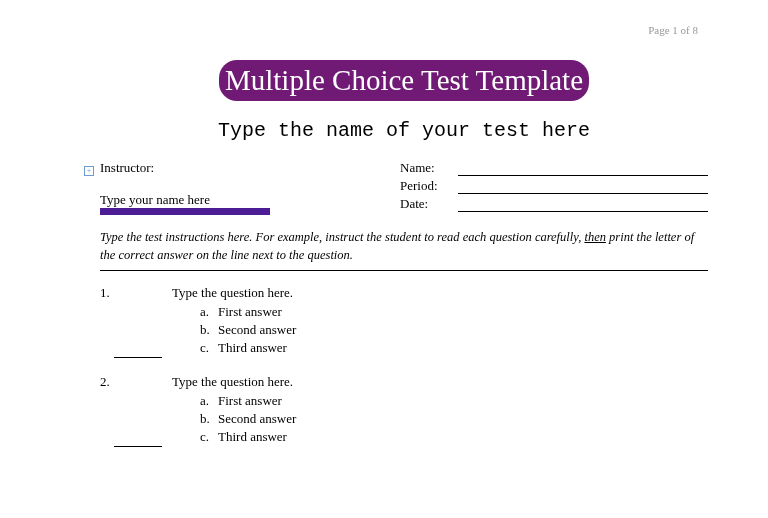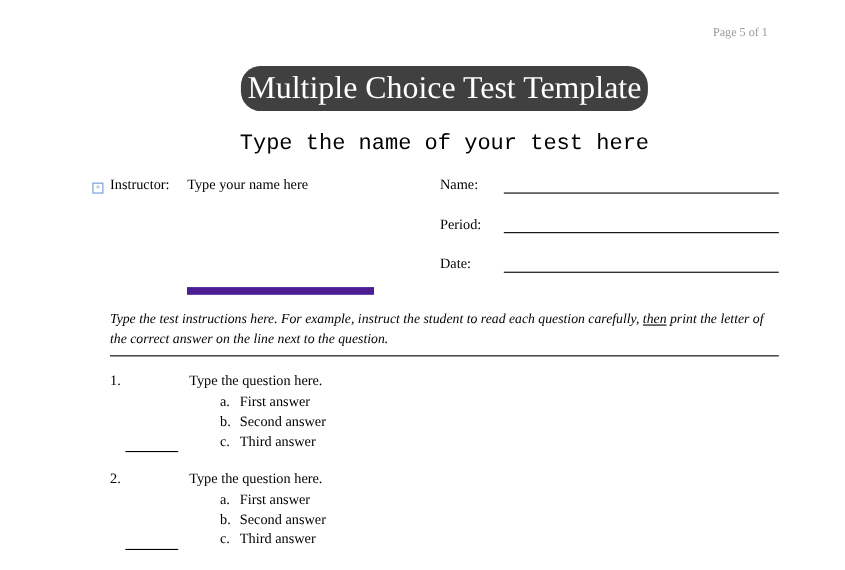--- a/index.html
+++ b/index.html
@@ -14,21 +14,21 @@
     }
     .page-number {
       position: absolute;
       top: 24px;
       right: 70px;
       font-size: 11px;
       color: #999;
       font-family: "Times New Roman", serif;
     }
     .title-banner {
-      background: #404040;
+      background: #701a75;
       color: #fff;
       font-size: 29px;
       font-family: "Times New Roman", serif;
       padding: 4px 6px;
       display: inline-block;
       margin: 30px auto 18px;
       border-radius: 18px;
     }
     .title-wrap { text-align: center; }
     .subtitle {
@@ -51,33 +51,34 @@
     }
     .info-row {
       display: flex;
       font-size: 13px;
       margin-bottom: 14px;
     }
     .instructor-block {
       display: flex;
       gap: 16px;
       width: 280px;
+      flex-direction: column;
     }
     .instructor-label { }
     .instructor-value {
       border-bottom: 7px solid #4c1d95;
       width: 170px;
     }
     .fields-block {
       flex: 1;
       margin-left: 20px;
     }
     .field-line {
       display: flex;
-      margin-bottom: 20px;
+      margin-bottom: 2px;
     }
     .field-label {
       width: 50px;
     }
     .field-underline {
       flex: 1;
       border-bottom: 1px solid #000;
       margin-left: 8px;
     }
     .instructions {
@@ -112,21 +113,21 @@
       margin-bottom: 2px;
     }
     .answer-letter {
       display: inline-block;
       width: 18px;
     }
   </style>
 </head>
 <body>
 
-<div class="page-number">Page 5 of 1</div>
+<div class="page-number">Page 1 of 8</div>
 
 <div class="title-wrap">
   <div class="title-banner">Multiple Choice Test Template</div>
 </div>
 
 <div class="subtitle">Type the name of your test here</div>
 
 <div class="anchor-icon">+</div>
 
 <div class="info-row">

